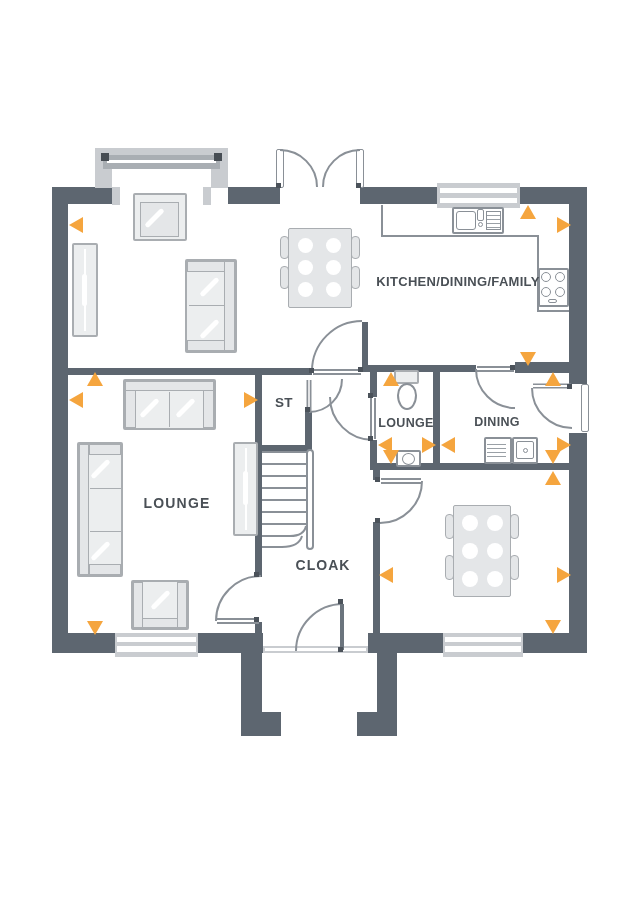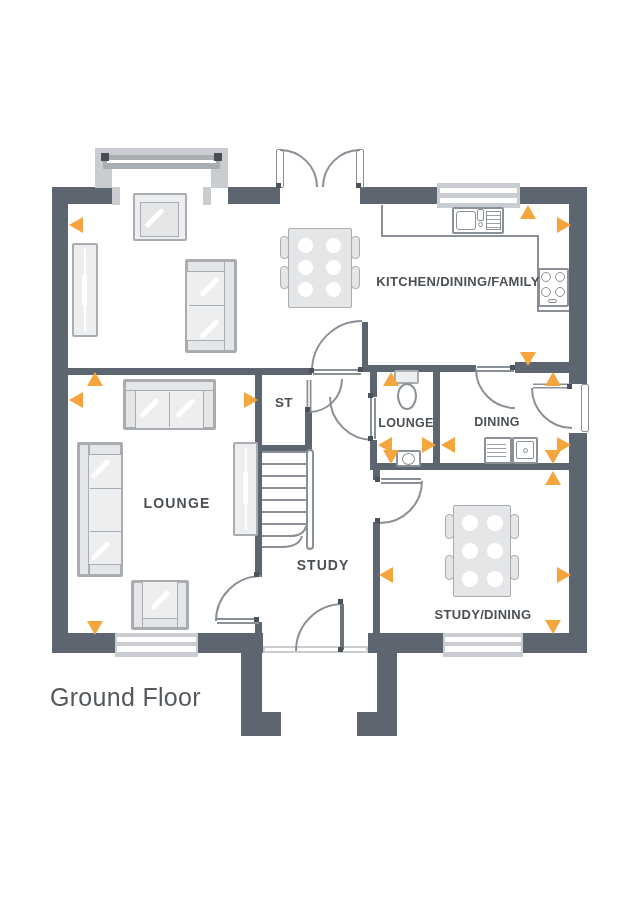--- a/index.html
+++ b/index.html
@@ -254,24 +254,22 @@
         <rect x="338" y="647" width="5" height="5"></rect>
       <rect x="305" y="407" width="5" height="5"></rect>
     </g>
   </svg>
 
   <div class="label" style="left:338px;top:274px;width:240px;font-size:13px">KITCHEN/DINING/FAMILY</div>
   <div class="label" style="left:117px;top:495px;width:120px;font-size:14px;letter-spacing:1.2px">LOUNGE</div>
   <div class="label" style="left:262px;top:395px;width:44px;font-size:13.5px">ST</div>
   <div class="label" style="left:376px;top:416px;width:60px;font-size:12.5px">LOUNGE</div>
   <div class="label" style="left:467px;top:415px;width:60px;font-size:12.5px">DINING</div>
-  <div class="label" style="left:283px;top:557px;width:80px;font-size:14px;letter-spacing:1px">STUDY</div>
-  <div class="label" style="left:403px;top:607px;width:160px;font-size:13px">STUDY/DINING</div>
-
-  <div id="title" style="left:50px;top:683px">Ground Floor</div>
+  <div class="label" style="left:283px;top:557px;width:80px;font-size:14px;letter-spacing:1px">CLOAK</div>
+
 <div class="marker marker-left" style="left: 69px; top: 217px;"></div>
     <div class="marker marker-right" style="left: 557px; top: 217px;"></div>
     <div class="marker marker-up" style="left: 520px; top: 205px;"></div>
     <div class="marker marker-down" style="left: 520px; top: 352px;"></div>
     <div class="marker marker-left" style="left: 69px; top: 392px;"></div>
     <div class="marker marker-right" style="left: 244px; top: 392px;"></div>
     <div class="marker marker-up" style="left: 87px; top: 372px;"></div>
     <div class="marker marker-down" style="left: 87px; top: 621px;"></div>
     <div class="marker marker-left" style="left: 378px; top: 437px;"></div>
     <div class="marker marker-right" style="left: 422px; top: 437px;"></div>

